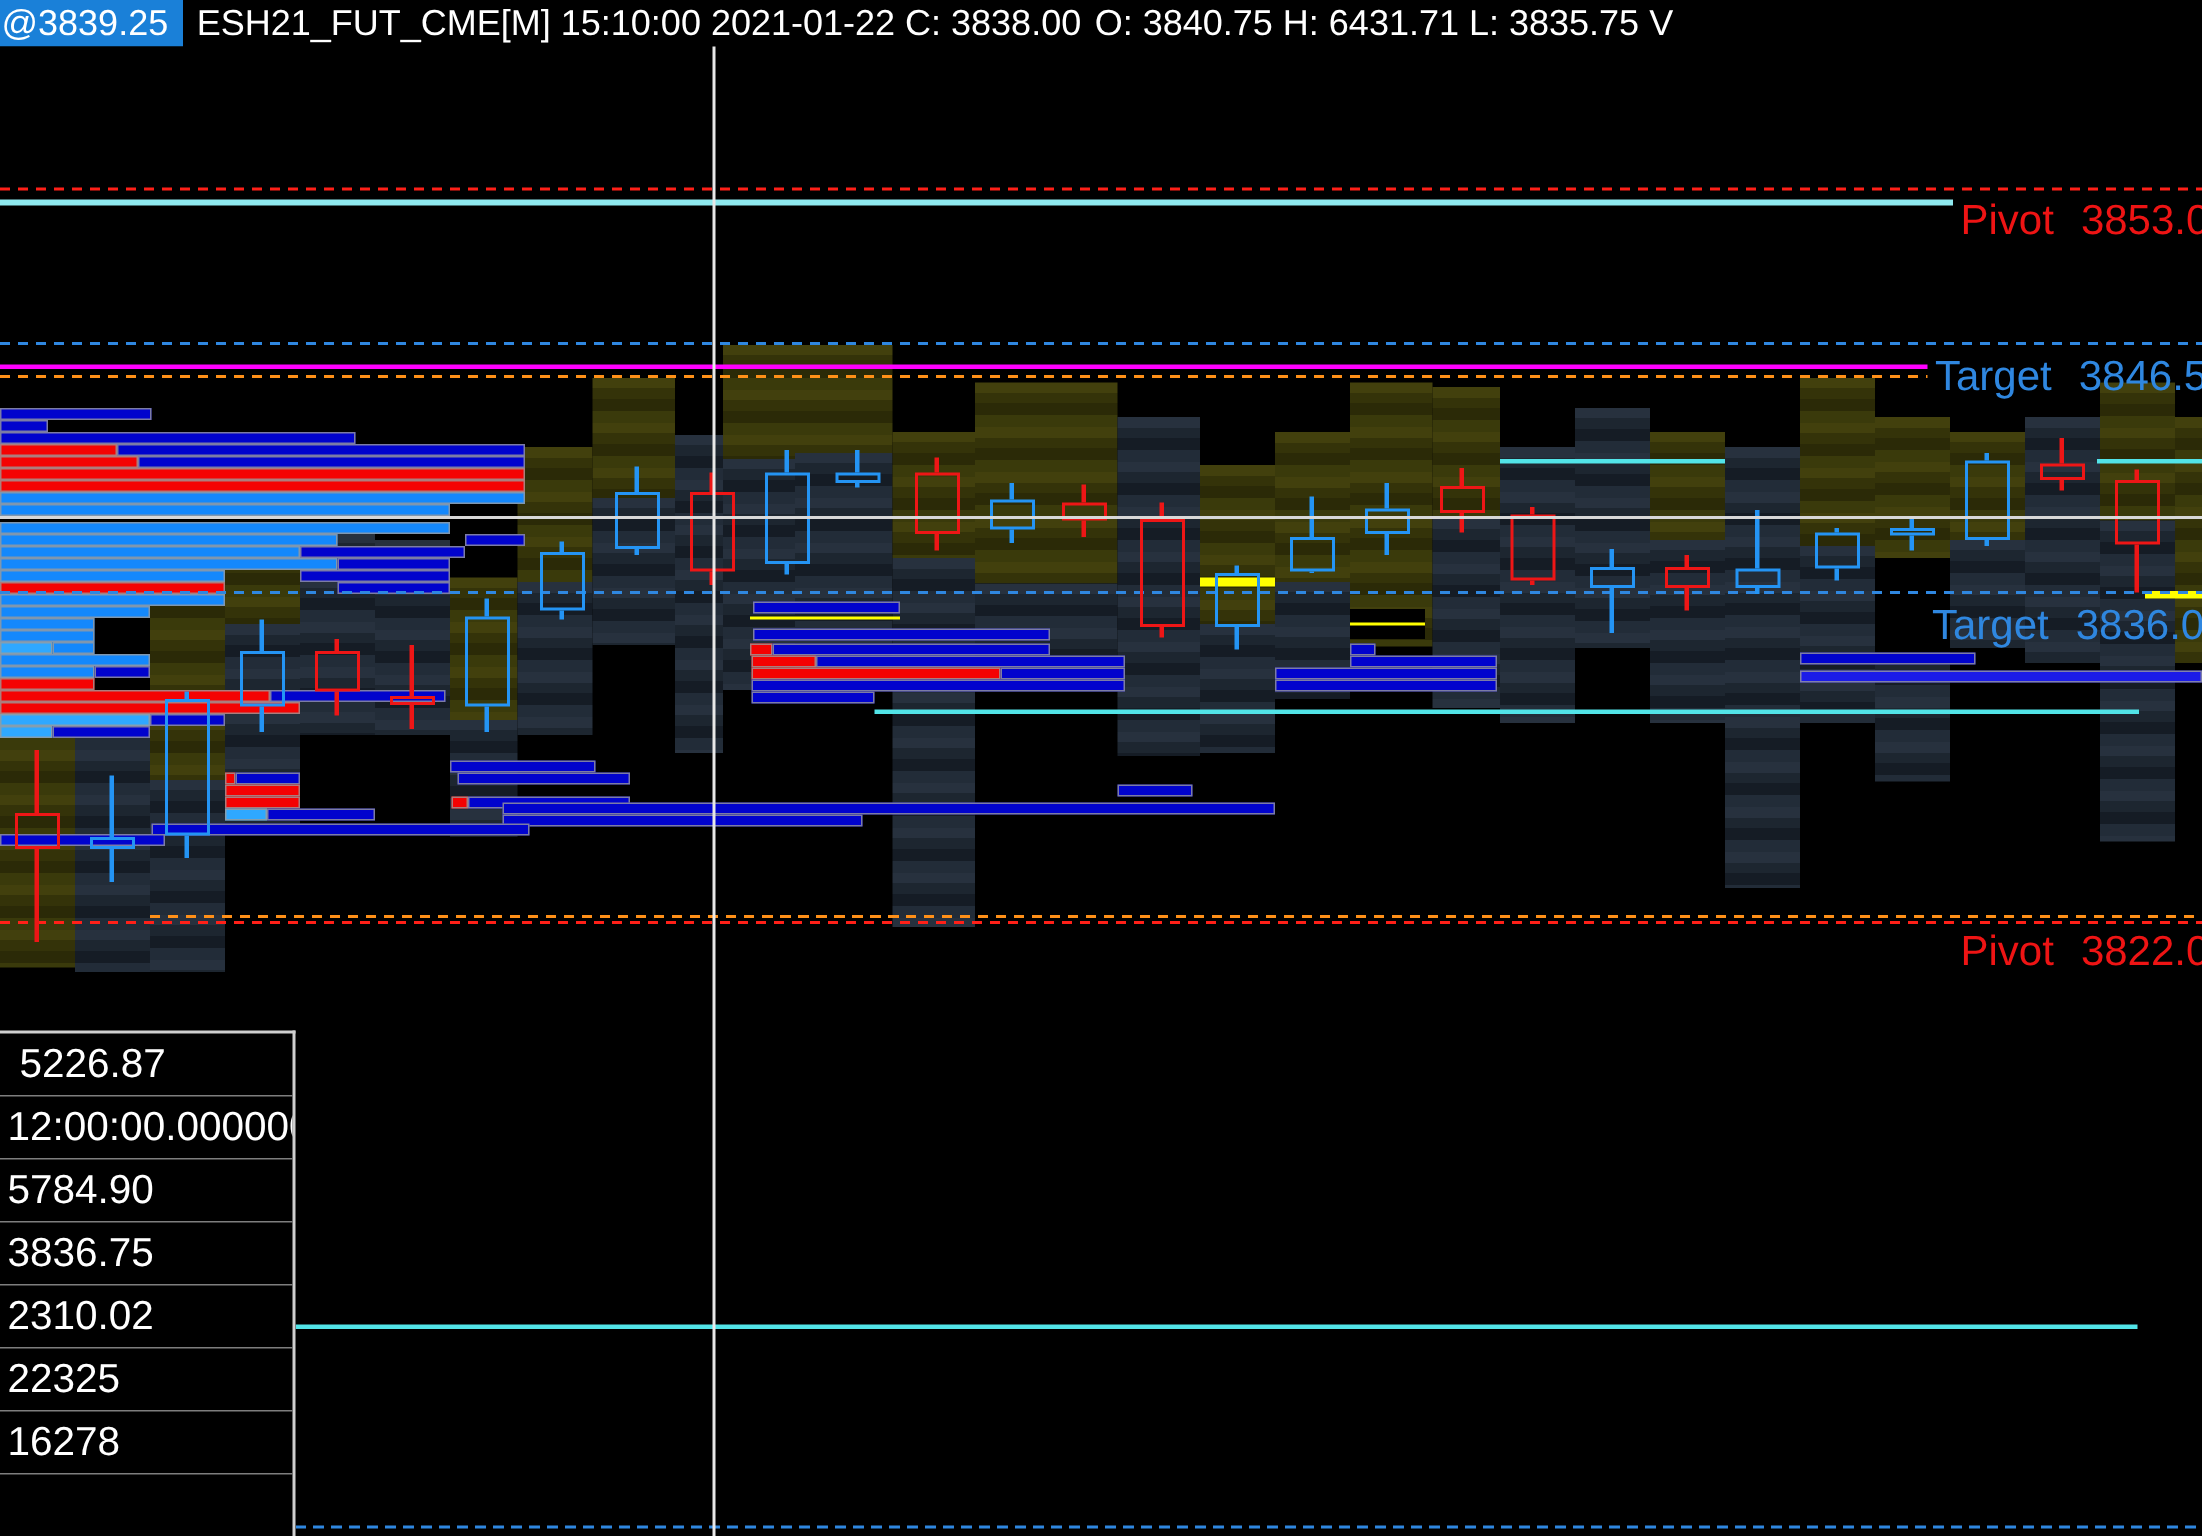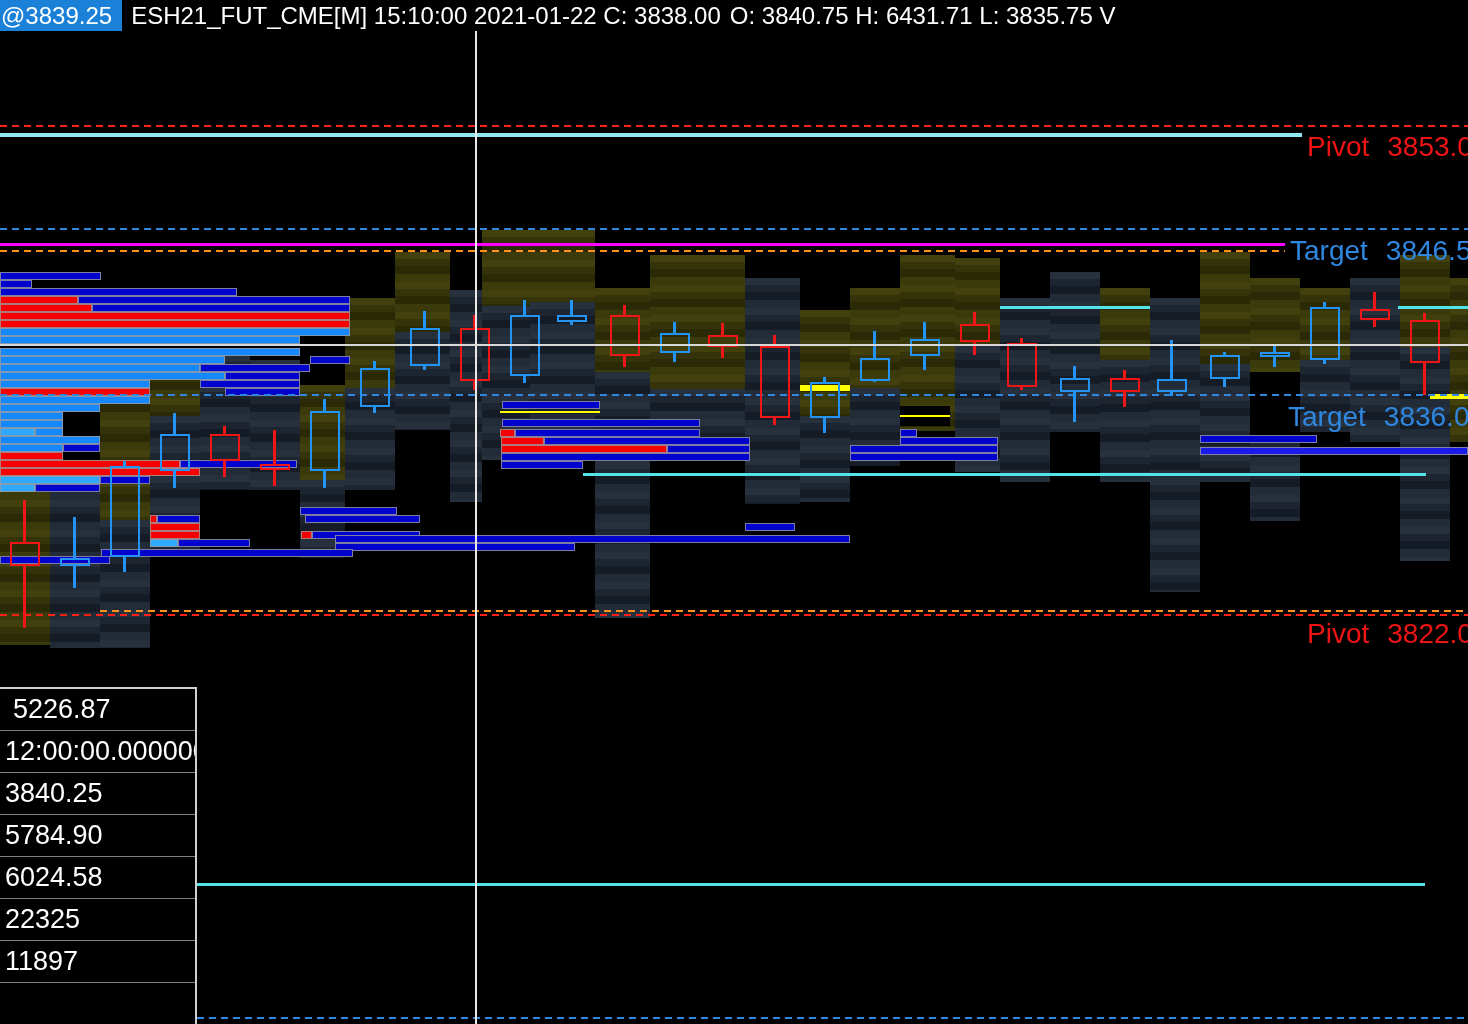--- a/index.html
+++ b/index.html
@@ -275,18 +275,18 @@
 
 <div class="topbar">
   <span class="flag" style="background: rgb(26, 128, 216);">@3839.25</span>
   <span class="seg">ESH21_FUT_CME[M] 15:10:00 2021-01-22 C: 3838.00</span>
   <span class="seg">O: 3840.75 H: 6431.71 L: 3835.75 V</span>
 </div>
 
 <div class="databox" id="databox">
     <div class="dbrow">5226.87</div>
     <div class="dbrow">12:00:00.000000</div>
-    <div class="dbrow">3840.25</div>
     <div class="dbrow">5784.90</div>
-    <div class="dbrow">6024.58</div>
+    <div class="dbrow">3836.75</div>
+    <div class="dbrow">2310.02</div>
     <div class="dbrow">22325</div>
-    <div class="dbrow">11897</div>
+    <div class="dbrow">16278</div>
   </div>
 
 </body></html>

